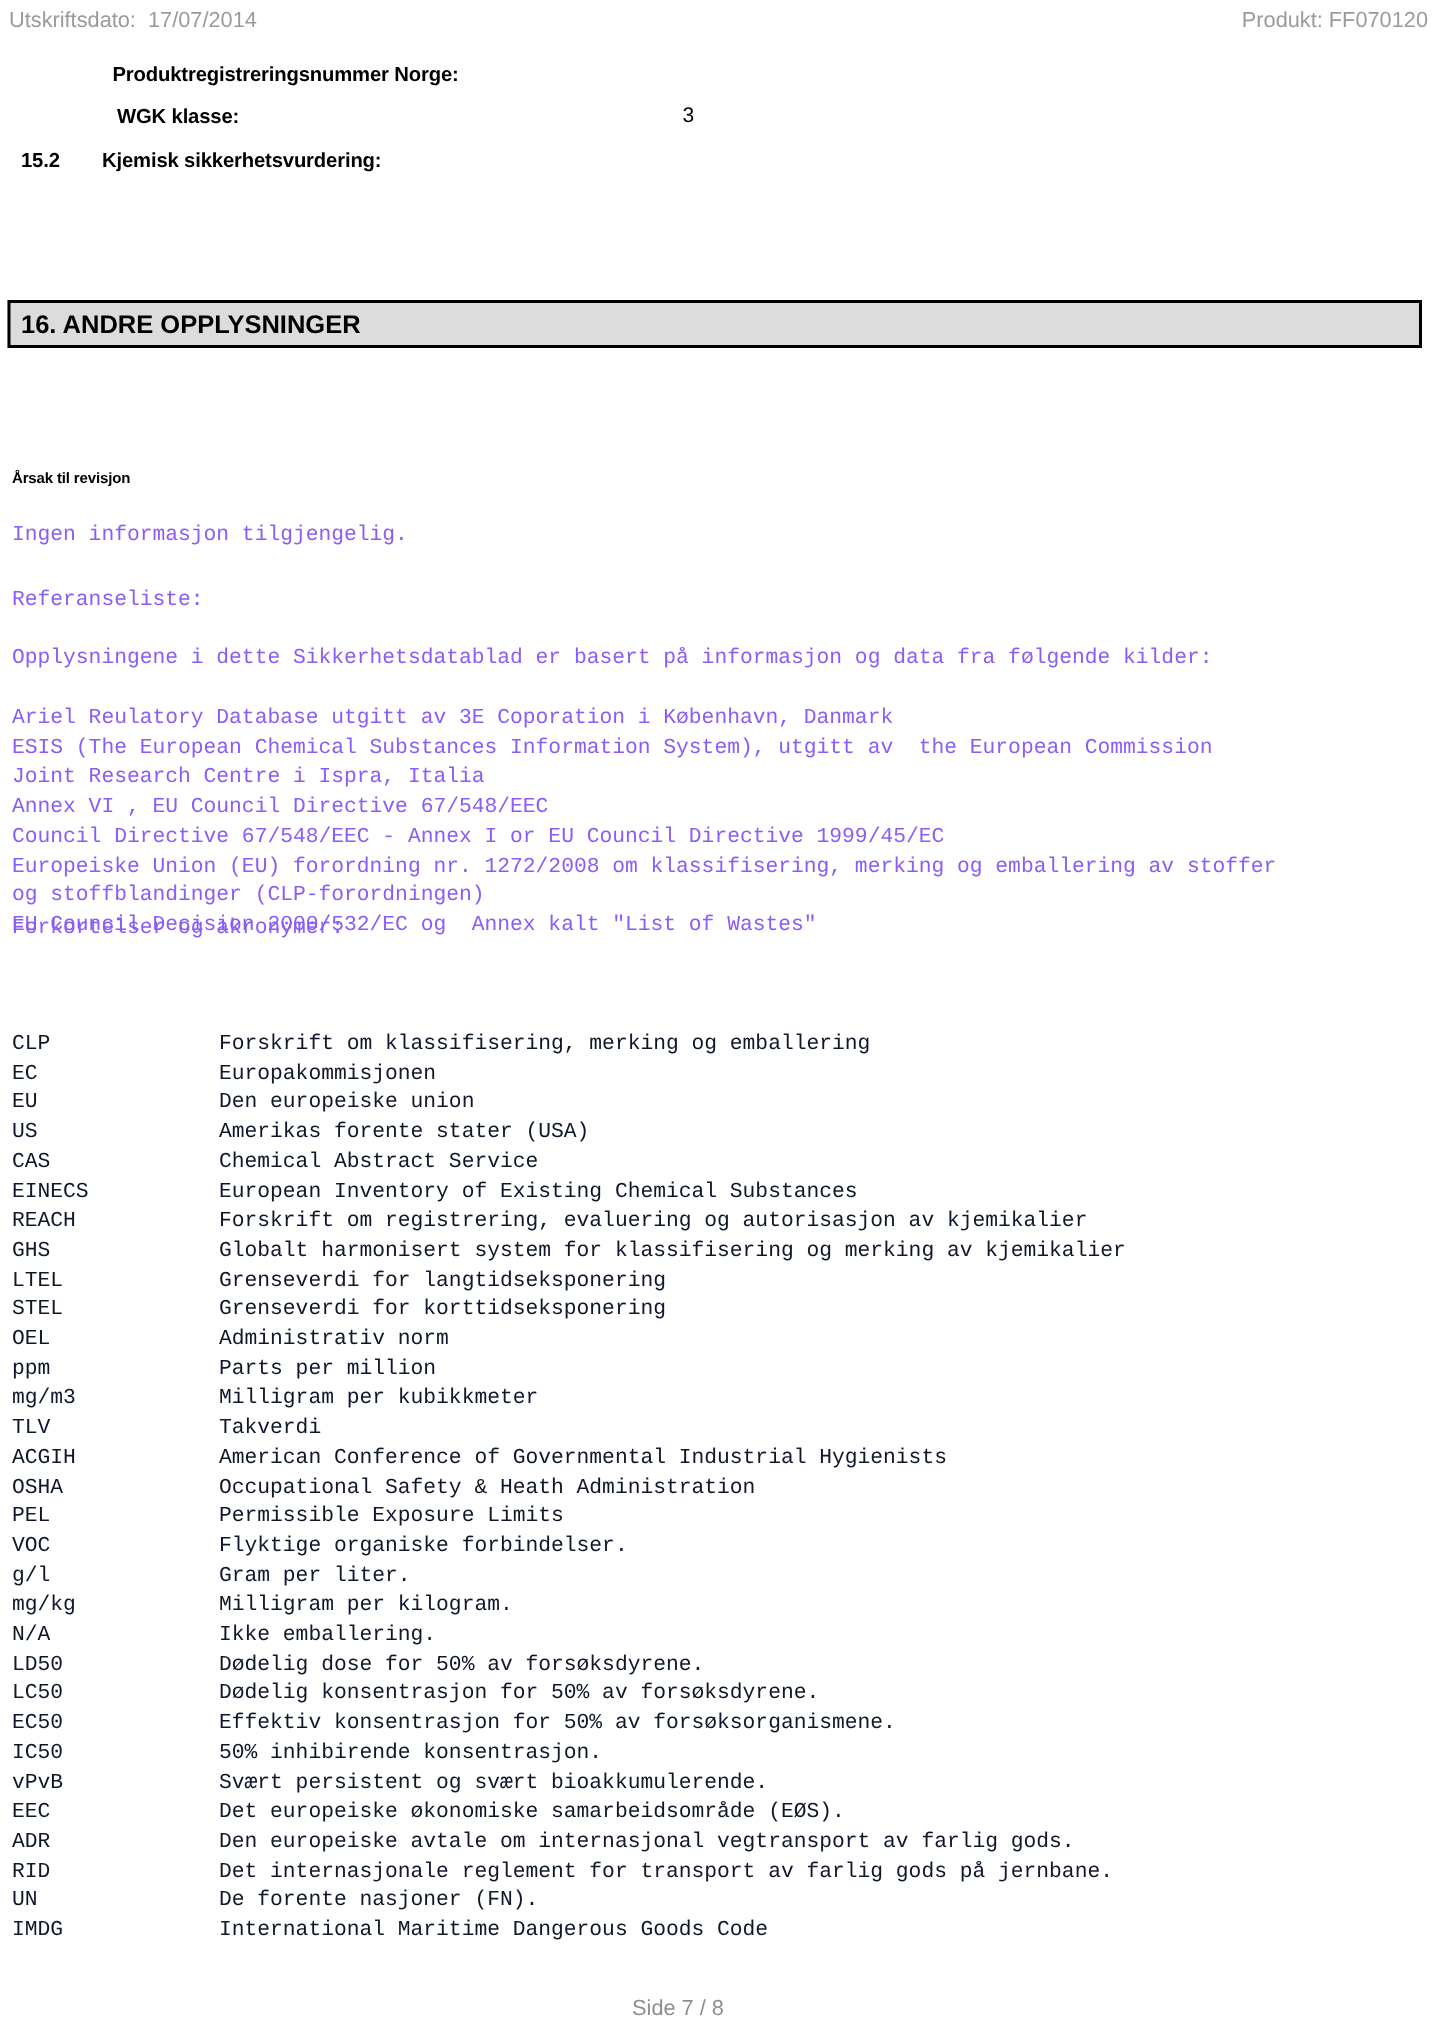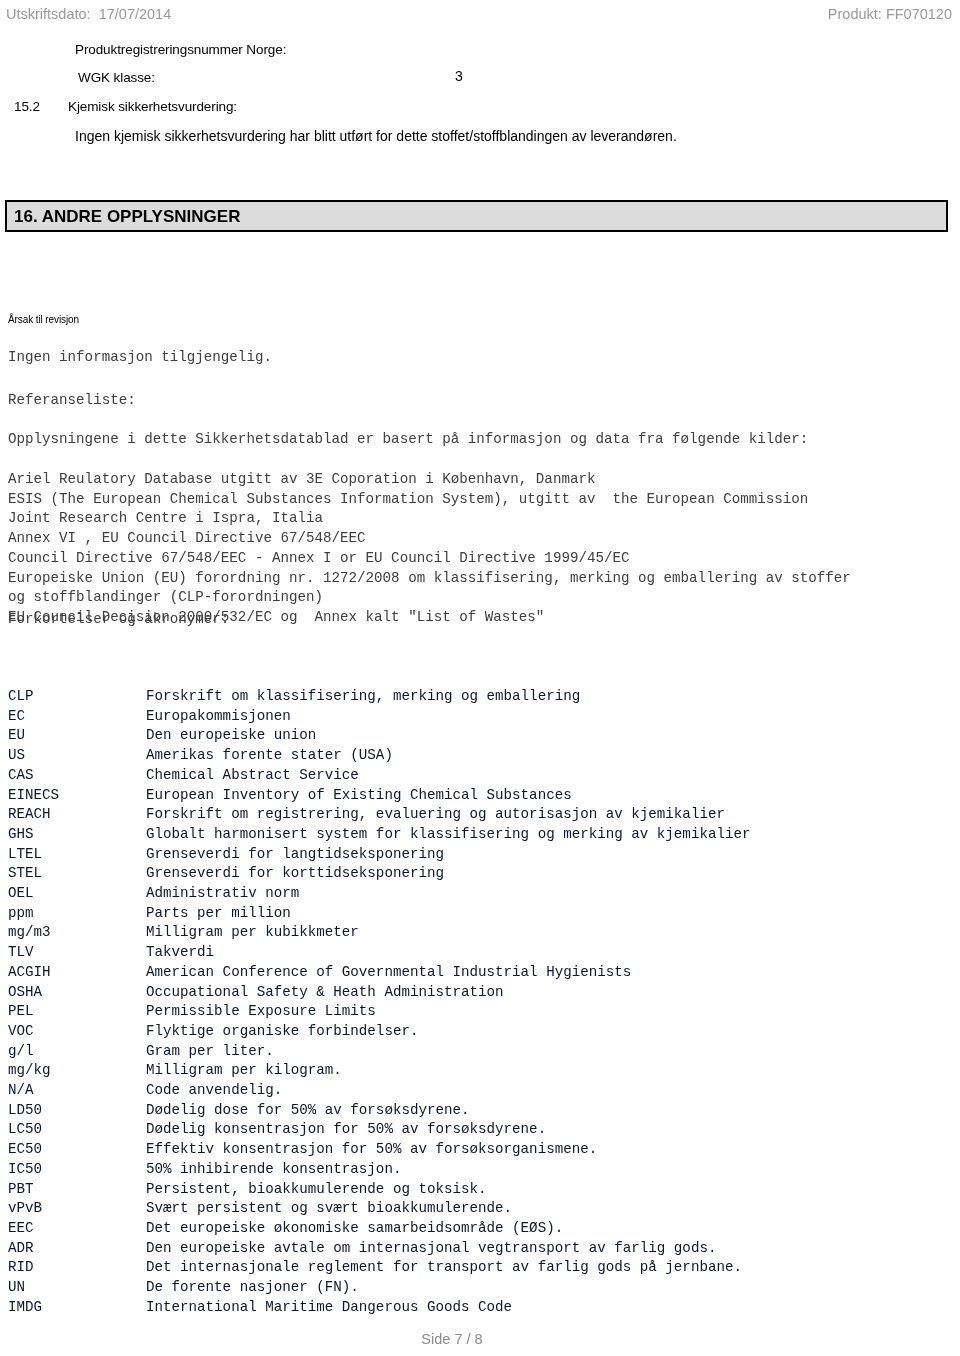--- a/index.html
+++ b/index.html
@@ -39,21 +39,21 @@
     top: 0;
     font-size: 14.5px;
     color: #9a9a9a;
     white-space: pre;
   }
 
   
   .lbl-bold {
     position: absolute;
     font-size: 13.5px;
-    font-weight: normal;
+    font-weight: bold;
     white-space: pre;
     letter-spacing: -0.1px;
   }
   .val-plain {
     position: absolute;
     font-size: 14px;
     white-space: pre;
   }
   .body-sans {
     position: absolute;
@@ -94,21 +94,21 @@
     top: 314px;
     font-size: 10px;
   }
 
   
   .mono {
     position: absolute;
     font-family: "Liberation Mono", "DejaVu Sans Mono", monospace;
     font-size: 14.2px;
     line-height: 19.7px;
-    color: #404040;
+    color: #8b5cf6;
     white-space: pre;
   }
 
   #revision-text  { left: 8px; top: 348px; }
   #ref-title      { left: 8px; top: 391px; }
   #ref-intro      { left: 8px; top: 430px; }
   #ref-sources    { left: 8px; top: 470px; }
   #abbr-title     { left: 8px; top: 610px; }
 
   
@@ -157,21 +157,20 @@
   <div class="lbl-bold" id="prodreg">Produktregistreringsnummer Norge:</div>
 
   <div class="lbl-bold" id="wgk-label">WGK klasse:</div>
 
   <div class="val-plain" id="wgk-value">3</div>
 
   <div class="lbl-bold" id="num-152">15.2</div>
 
   <div class="lbl-bold" id="csa-label">Kjemisk sikkerhetsvurdering:</div>
 
-  <div class="body-sans" id="csa-text">Ingen kjemisk sikkerhetsvurdering har blitt utført for dette stoffet/stoffblandingen av leverandøren.</div>
 
   <div class="section-bar">
     <div class="title">16. ANDRE OPPLYSNINGER</div>
   </div>
 
   <div class="lbl-bold" id="revision-head">Årsak til revisjon</div>
 
   <div class="mono" id="revision-text">Ingen informasjon tilgjengelig.</div>
 
   <div class="mono" id="ref-title">Referanseliste:</div>
@@ -266,43 +265,39 @@
         <tr>
           <td class="abbr">g/l</td>
           <td class="meaning">Gram per liter.</td>
         </tr>
         <tr>
           <td class="abbr">mg/kg</td>
           <td class="meaning">Milligram per kilogram.</td>
         </tr>
         <tr>
           <td class="abbr">N/A</td>
-          <td class="meaning">Code anvendelig.</td>
+          <td class="meaning">Ikke emballering.</td>
         </tr>
         <tr>
           <td class="abbr">LD50</td>
           <td class="meaning">Dødelig dose for 50% av forsøksdyrene.</td>
         </tr>
         <tr>
           <td class="abbr">LC50</td>
           <td class="meaning">Dødelig konsentrasjon for 50% av forsøksdyrene.</td>
         </tr>
         <tr>
           <td class="abbr">EC50</td>
           <td class="meaning">Effektiv konsentrasjon for 50% av forsøksorganismene.</td>
         </tr>
         <tr>
           <td class="abbr">IC50</td>
           <td class="meaning">50% inhibirende konsentrasjon.</td>
         </tr>
         <tr>
-          <td class="abbr">PBT</td>
-          <td class="meaning">Persistent, bioakkumulerende og toksisk.</td>
-        </tr>
-        <tr>
           <td class="abbr">vPvB</td>
           <td class="meaning">Svært persistent og svært bioakkumulerende.</td>
         </tr>
         <tr>
           <td class="abbr">EEC</td>
           <td class="meaning">Det europeiske økonomiske samarbeidsområde (EØS).</td>
         </tr>
         <tr>
           <td class="abbr">ADR</td>
           <td class="meaning">Den europeiske avtale om internasjonal vegtransport av farlig gods.</td>

